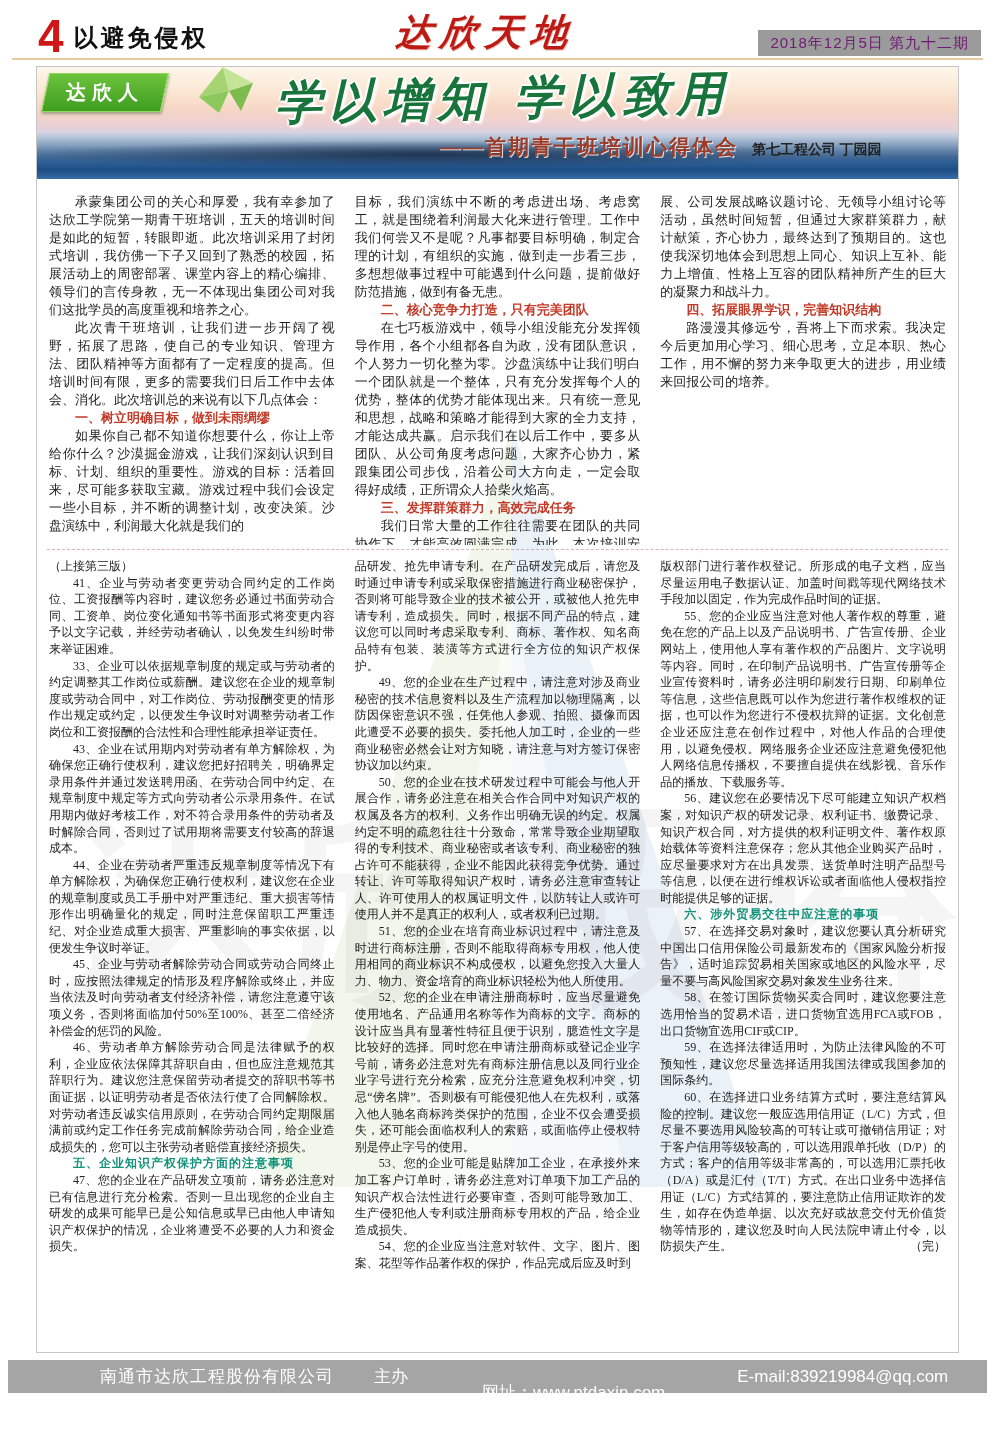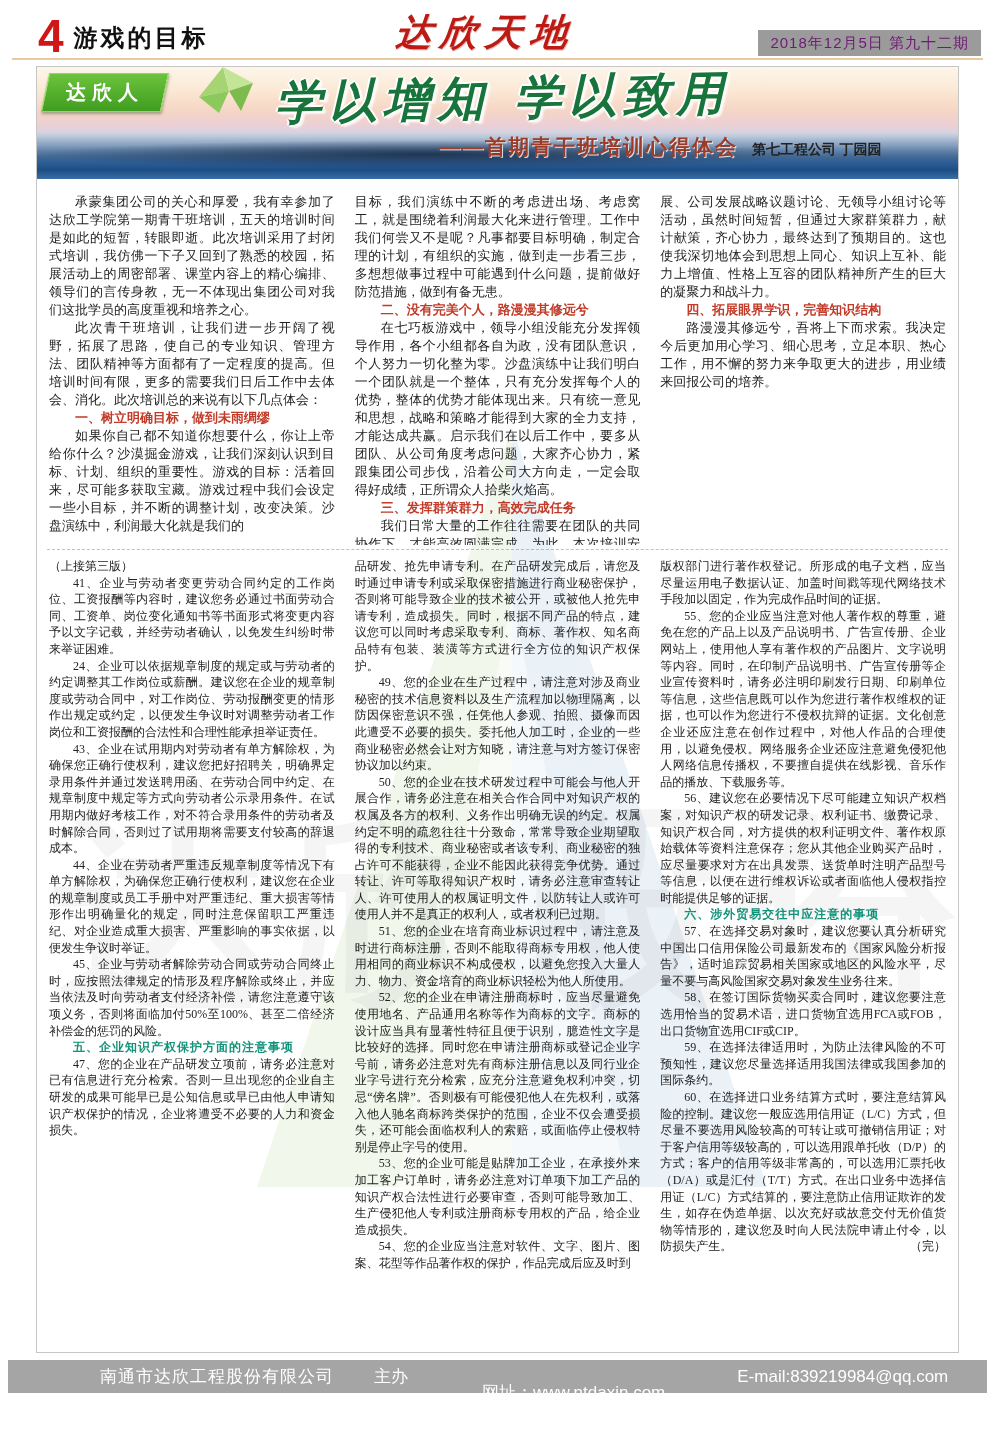--- a/index.html
+++ b/index.html
@@ -69,21 +69,21 @@
   .f-web{margin-left:74px;margin-top:32px;}
   .f-mail{margin-left:72px;}
 </style>
 </head>
 <body>
 
 <div class="page">
 
   <div class="header">
     <span class="pgnum">4</span>
-    <span class="section">游戏的目标</span>
+    <span class="section">以避免侵权</span>
     <span class="masthead">达欣天地</span>
     <span class="datebadge">2018年12月5日 第九十二期</span>
   </div>
   <div class="header-rule"></div>
 
   <div class="content-box">
 
     <div class="watermark">
       <svg width="620" height="820" viewBox="0 0 620 820" style="position:absolute;left:165px;top:330px;opacity:0.12;">
         <polygon points="310,30 55,790 310,790" fill="#8fbf63"></polygon>
@@ -112,42 +112,43 @@
 
     <div class="cols article-cols">
       <div class="col">
           <p class="blk blk-p">承蒙集团公司的关心和厚爱，我有幸参加了达欣工学院第一期青干班培训，五天的培训时间是如此的短暂，转眼即逝。此次培训采用了封闭式培训，我仿佛一下子又回到了熟悉的校园，拓展活动上的周密部署、课堂内容上的精心编排、领导们的言传身教，无一不体现出集团公司对我们这批学员的高度重视和培养之心。</p>
           <p class="blk blk-p">此次青干班培训，让我们进一步开阔了视野，拓展了思路，使自己的专业知识、管理方法、团队精神等方面都有了一定程度的提高。但培训时间有限，更多的需要我们日后工作中去体会、消化。此次培训总的来说有以下几点体会：</p>
           <div class="blk blk-h">一、树立明确目标，做到未雨绸缪</div>
           <p class="blk blk-p">如果你自己都不知道你想要什么，你让上帝给你什么？沙漠掘金游戏，让我们深刻认识到目标、计划、组织的重要性。游戏的目标：活着回来，尽可能多获取宝藏。游戏过程中我们会设定一些小目标，并不断的调整计划，改变决策。沙盘演练中，利润最大化就是我们的</p>
         </div>
       <div class="col">
           <p class="blk blk-cont">目标，我们演练中不断的考虑进出场、考虑窝工，就是围绕着利润最大化来进行管理。工作中我们何尝又不是呢？凡事都要目标明确，制定合理的计划，有组织的实施，做到走一步看三步，多想想做事过程中可能遇到什么问题，提前做好防范措施，做到有备无患。</p>
-          <div class="blk blk-h">二、没有完美个人，路漫漫其修远兮</div>
+          <div class="blk blk-h">二、核心竞争力打造，只有完美团队</div>
           <p class="blk blk-p">在七巧板游戏中，领导小组没能充分发挥领导作用，各个小组都各自为政，没有团队意识，个人努力一切化整为零。沙盘演练中让我们明白一个团队就是一个整体，只有充分发挥每个人的优势，整体的优势才能体现出来。只有统一意见和思想，战略和策略才能得到大家的全力支持，才能达成共赢。启示我们在以后工作中，要多从团队、从公司角度考虑问题，大家齐心协力，紧跟集团公司步伐，沿着公司大方向走，一定会取得好成绩，正所谓众人拾柴火焰高。</p>
           <div class="blk blk-h">三、发挥群策群力，高效完成任务</div>
           <p class="blk blk-p">我们日常大量的工作往往需要在团队的共同协作下，才能高效圆满完成。为此，本次培训安排了团队拓</p>
         </div>
       <div class="col">
           <p class="blk blk-cont">展、公司发展战略议题讨论、无领导小组讨论等活动，虽然时间短暂，但通过大家群策群力，献计献策，齐心协力，最终达到了预期目的。这也使我深切地体会到思想上同心、知识上互补、能力上增值、性格上互容的团队精神所产生的巨大的凝聚力和战斗力。</p>
           <div class="blk blk-h">四、拓展眼界学识，完善知识结构</div>
           <p class="blk blk-p">路漫漫其修远兮，吾将上下而求索。我决定今后更加用心学习、细心思考，立足本职、热心工作，用不懈的努力来争取更大的进步，用业绩来回报公司的培养。</p>
         </div>
     </div>
 
     <div class="divider"></div>
 
     <div class="cols legal-cols">
       <div class="col">
           <p class="blk blk-lead">（上接第三版）</p>
           <p class="blk blk-p">41、企业与劳动者变更劳动合同约定的工作岗位、工资报酬等内容时，建议您务必通过书面劳动合同、工资单、岗位变化通知书等书面形式将变更内容予以文字记载，并经劳动者确认，以免发生纠纷时带来举证困难。</p>
-          <p class="blk blk-p">24、企业可以依据规章制度的规定或与劳动者的约定调整其工作岗位或薪酬。建议您在企业的规章制度或劳动合同中，对工作岗位、劳动报酬变更的情形作出规定或约定，以便发生争议时对调整劳动者工作岗位和工资报酬的合法性和合理性能承担举证责任。</p>
+          <p class="blk blk-p">33、企业可以依据规章制度的规定或与劳动者的约定调整其工作岗位或薪酬。建议您在企业的规章制度或劳动合同中，对工作岗位、劳动报酬变更的情形作出规定或约定，以便发生争议时对调整劳动者工作岗位和工资报酬的合法性和合理性能承担举证责任。</p>
           <p class="blk blk-p">43、企业在试用期内对劳动者有单方解除权，为确保您正确行使权利，建议您把好招聘关，明确界定录用条件并通过发送聘用函、在劳动合同中约定、在规章制度中规定等方式向劳动者公示录用条件。在试用期内做好考核工作，对不符合录用条件的劳动者及时解除合同，否则过了试用期将需要支付较高的辞退成本。</p>
           <p class="blk blk-p">44、企业在劳动者严重违反规章制度等情况下有单方解除权，为确保您正确行使权利，建议您在企业的规章制度或员工手册中对严重违纪、重大损害等情形作出明确量化的规定，同时注意保留职工严重违纪、对企业造成重大损害、严重影响的事实依据，以便发生争议时举证。</p>
           <p class="blk blk-p">45、企业与劳动者解除劳动合同或劳动合同终止时，应按照法律规定的情形及程序解除或终止，并应当依法及时向劳动者支付经济补偿，请您注意遵守该项义务，否则将面临加付50%至100%、甚至二倍经济补偿金的惩罚的风险。</p>
+          <p class="blk blk-p">46、劳动者单方解除劳动合同是法律赋予的权利，企业应依法保障其辞职自由，但也应注意规范其辞职行为。建议您注意保留劳动者提交的辞职书等书面证据，以证明劳动者是否依法行使了合同解除权。对劳动者违反诚实信用原则，在劳动合同约定期限届满前或约定工作任务完成前解除劳动合同，给企业造成损失的，您可以主张劳动者赔偿直接经济损失。</p>
           <div class="blk blk-h">五、企业知识产权保护方面的注意事项</div>
           <p class="blk blk-p">47、您的企业在产品研发立项前，请务必注意对已有信息进行充分检索。否则一旦出现您的企业自主研发的成果可能早已是公知信息或早已由他人申请知识产权保护的情况，企业将遭受不必要的人力和资金损失。</p>
         </div>
       <div class="col">
           <p class="blk blk-cont">品研发、抢先申请专利。在产品研发完成后，请您及时通过申请专利或采取保密措施进行商业秘密保护，否则将可能导致企业的技术被公开，或被他人抢先申请专利，造成损失。同时，根据不同产品的特点，建议您可以同时考虑采取专利、商标、著作权、知名商品特有包装、装潢等方式进行全方位的知识产权保护。</p>
           <p class="blk blk-p">49、您的企业在生产过程中，请注意对涉及商业秘密的技术信息资料以及生产流程加以物理隔离，以防因保密意识不强，任凭他人参观、拍照、摄像而因此遭受不必要的损失。委托他人加工时，企业的一些商业秘密必然会让对方知晓，请注意与对方签订保密协议加以约束。</p>
           <p class="blk blk-p">50、您的企业在技术研发过程中可能会与他人开展合作，请务必注意在相关合作合同中对知识产权的权属及各方的权利、义务作出明确无误的约定。权属约定不明的疏忽往往十分致命，常常导致企业期望取得的专利技术、商业秘密或者该专利、商业秘密的独占许可不能获得，企业不能因此获得竞争优势。通过转让、许可等取得知识产权时，请务必注意审查转让人、许可使用人的权属证明文件，以防转让人或许可使用人并不是真正的权利人，或者权利已过期。</p>
           <p class="blk blk-p">51、您的企业在培育商业标识过程中，请注意及时进行商标注册，否则不能取得商标专用权，他人使用相同的商业标识不构成侵权，以避免您投入大量人力、物力、资金培育的商业标识轻松为他人所使用。</p>
           <p class="blk blk-p">52、您的企业在申请注册商标时，应当尽量避免使用地名、产品通用名称等作为商标的文字。商标的设计应当具有显著性特征且便于识别，臆造性文字是比较好的选择。同时您在申请注册商标或登记企业字号前，请务必注意对先有商标注册信息以及同行业企业字号进行充分检索，应充分注意避免权利冲突，切忌“傍名牌”。否则极有可能侵犯他人在先权利，或落入他人驰名商标跨类保护的范围，企业不仅会遭受损失，还可能会面临权利人的索赔，或面临停止侵权特别是停止字号的使用。</p>
           <p class="blk blk-p">53、您的企业可能是贴牌加工企业，在承接外来加工客户订单时，请务必注意对订单项下加工产品的知识产权合法性进行必要审查，否则可能导致加工、生产侵犯他人专利或注册商标专用权的产品，给企业造成损失。</p>

